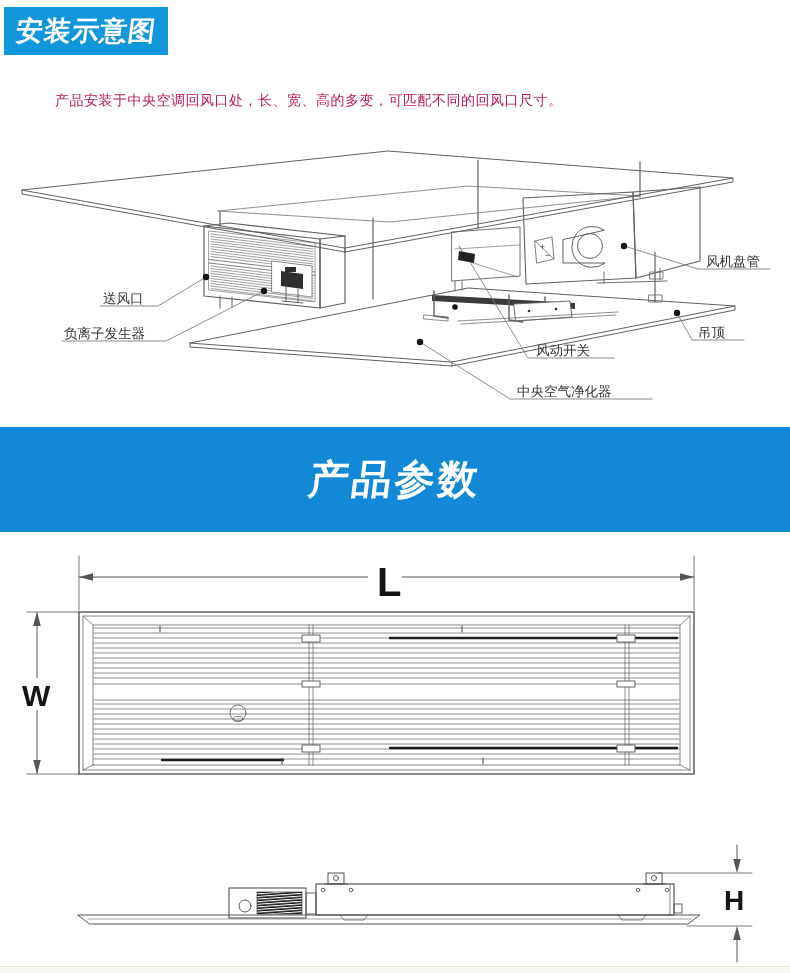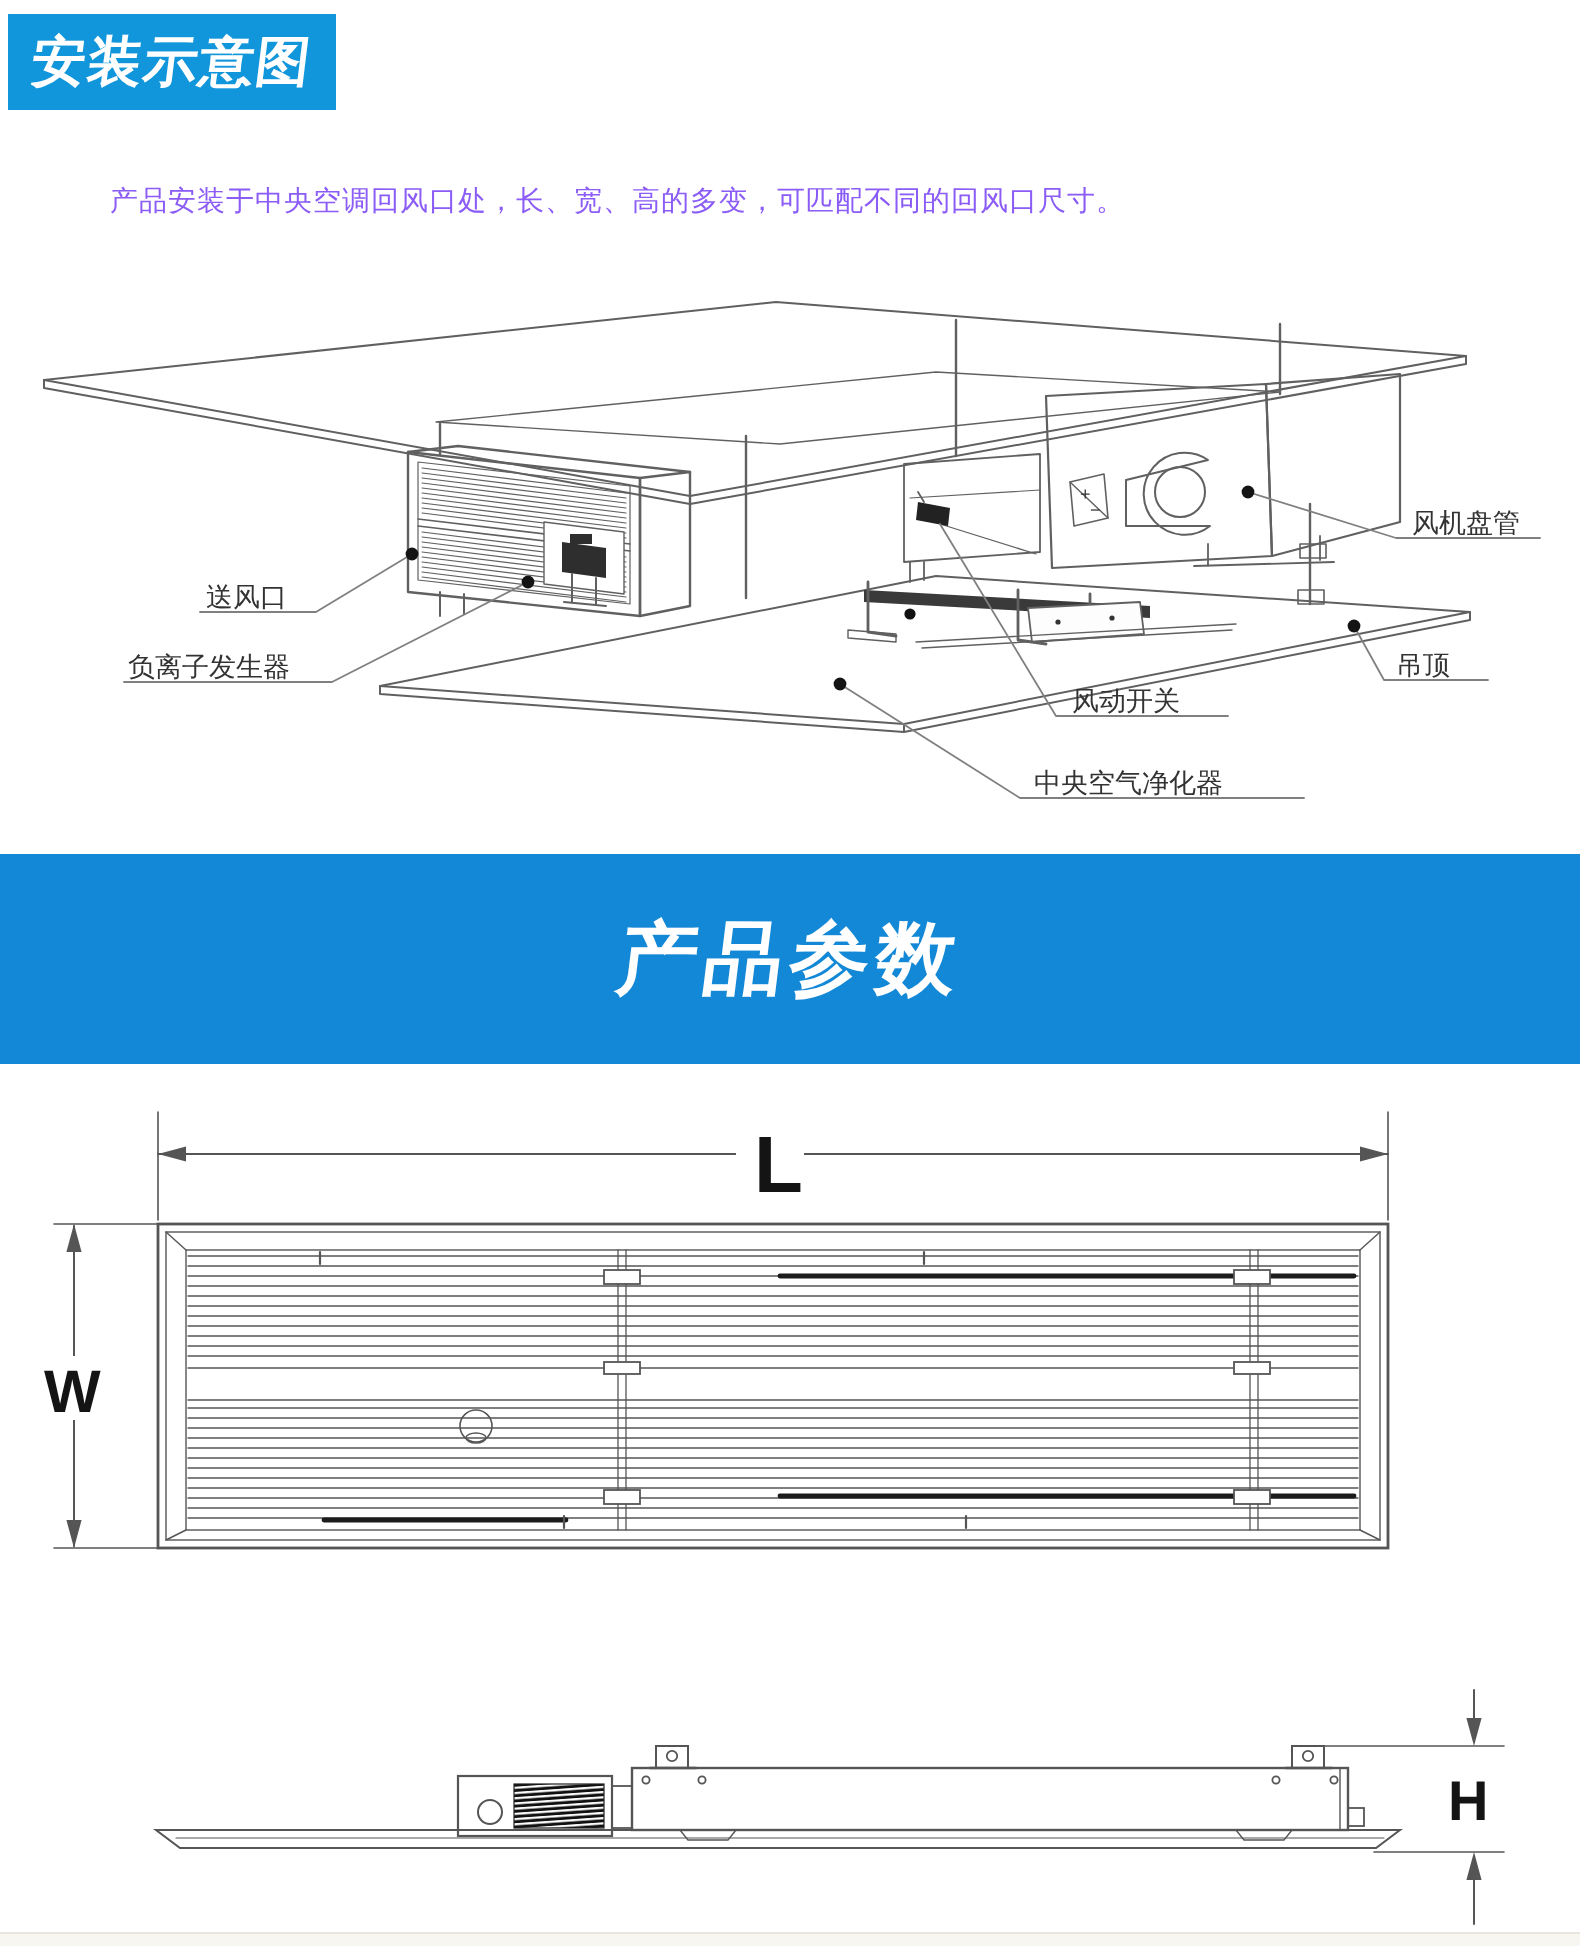--- a/index.html
+++ b/index.html
@@ -1,21 +1,21 @@
 <!DOCTYPE html>
 <html><head>
 <meta charset="utf-8">
 <style>
   html,body{margin:0;padding:0;background:#fff;}
   .page{position:relative;width:790px;height:973px;background:#ffffff;overflow:hidden;
         font-family:"Liberation Sans","DejaVu Sans",sans-serif;}
   .badge{position:absolute;left:4px;top:7px;width:164px;height:48px;background:#1296db;
          color:#fff;text-align:center;line-height:48px;}
   .badge span{display:inline-block;transform:skewX(-7deg);font-size:27px;font-weight:bold;letter-spacing:1px;}
-  .desc{position:absolute;left:55px;top:92px;font-size:14px;color:#8b5cf6;letter-spacing:0.5px;}
+  .desc{position:absolute;left:55px;top:92px;font-size:14px;color:#be185d;letter-spacing:0.5px;}
   .iso{position:absolute;left:0;top:130px;}
   .banner{position:absolute;left:0;top:427px;width:790px;height:105px;background:#1388d6;
           display:flex;align-items:center;justify-content:center;}
   .banner span{display:inline-block;transform:skewX(-7deg);font-size:40px;font-weight:bold;
                color:#fff;letter-spacing:3px;}
   .params{position:absolute;left:0;top:540px;}
   .bottom-strip{position:absolute;left:0;top:966px;width:790px;height:7px;background:#f8f6f1;
                 border-top:1px solid #eae6dd;}
   svg text.callout{font-size:13.5px;fill:#333;}
   svg text.dim{font-weight:bold;fill:#141414;}

